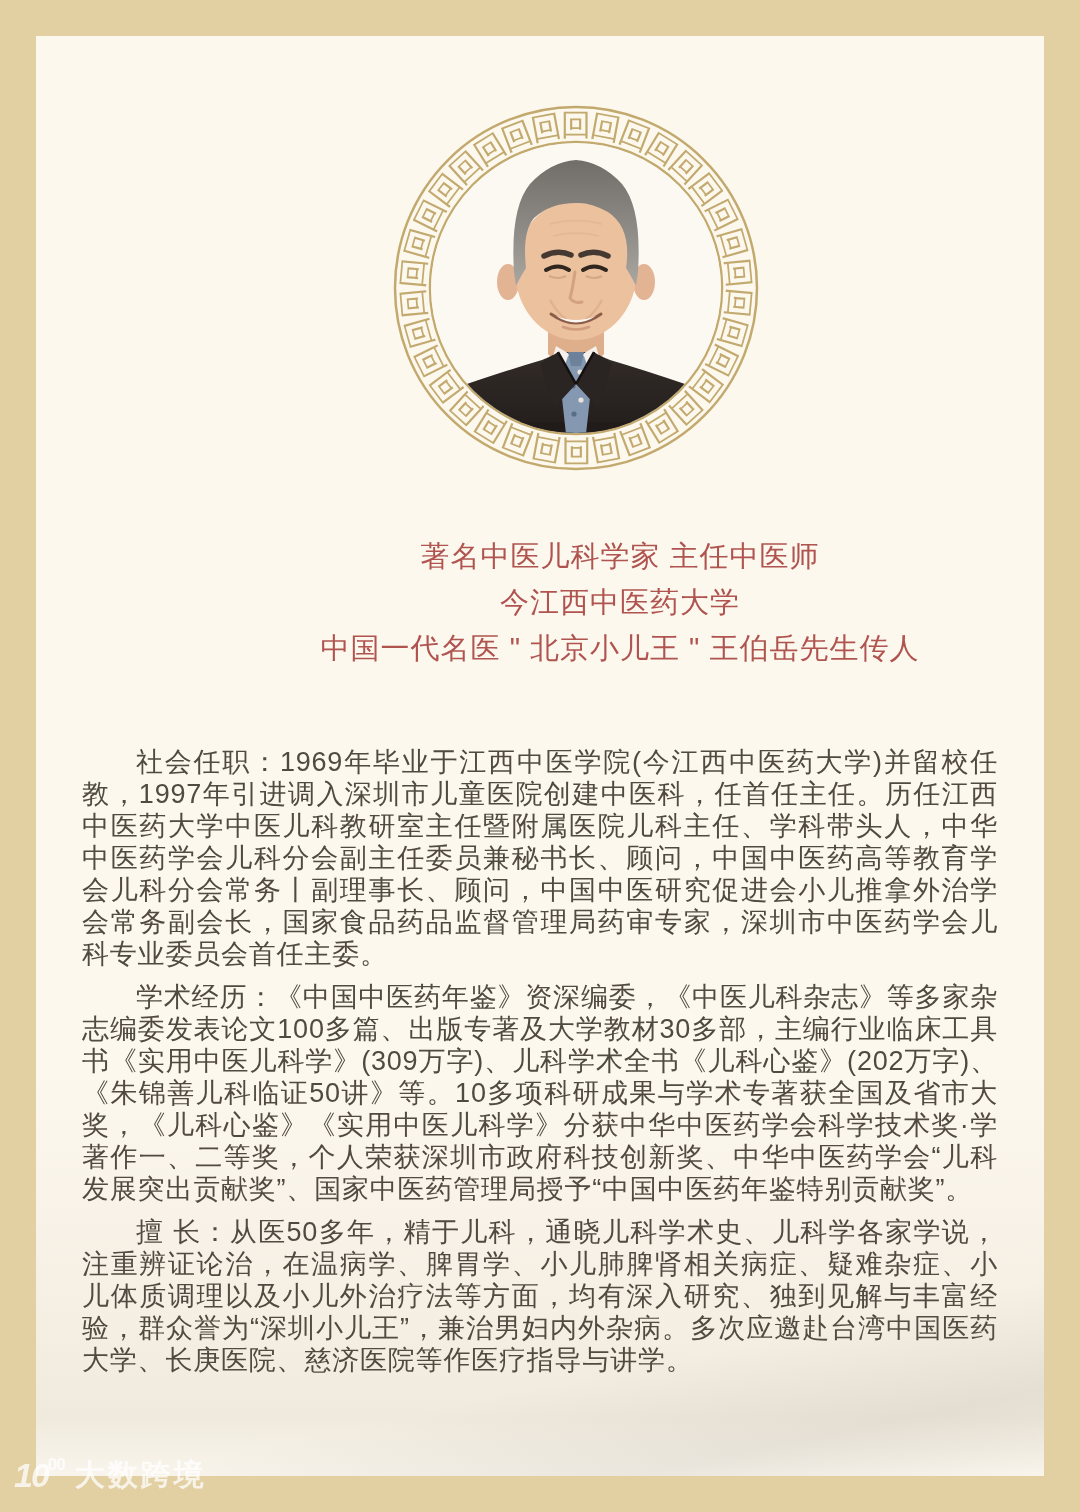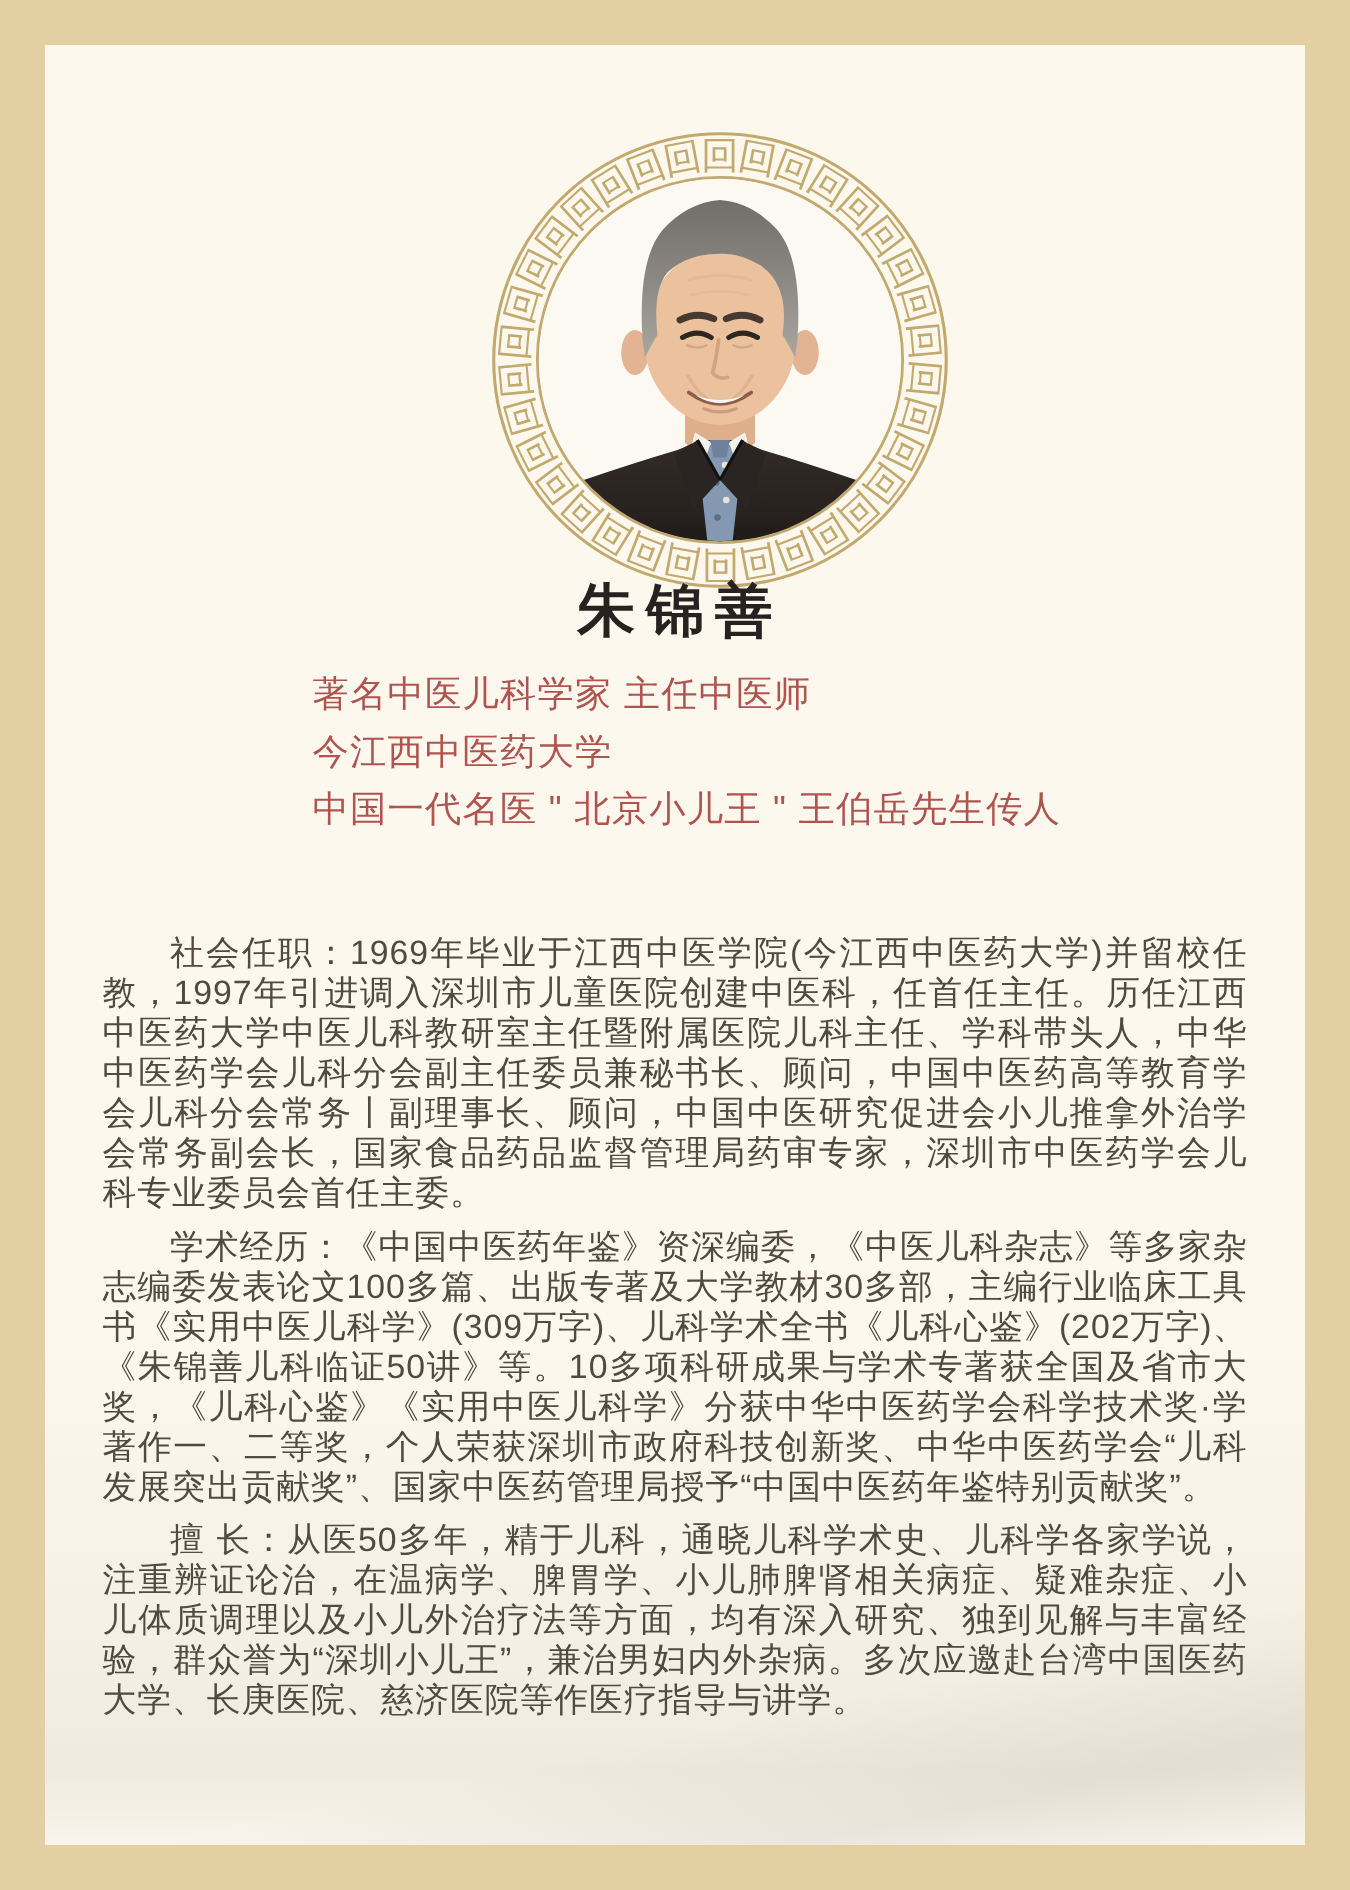--- a/index.html
+++ b/index.html
@@ -19,22 +19,22 @@
   }
   .medallion{position:absolute;left:294px;top:6px;width:492px;height:492px;}
   .medallion svg{display:block;width:100%;height:100%;}
   .meander{font-size:30px;fill:#c2a96e;text-anchor:middle;dominant-baseline:central;
     font-family:"DejaVu Sans","Liberation Sans",sans-serif;}
   .person-name{
     position:absolute;left:0;top:422px;width:1008px;margin:0;text-align:center;
     font-size:46px;font-weight:700;color:#272220;letter-spacing:9px;text-indent:9px;
   }
   .titles{
-    position:absolute;left:214px;top:497px;width:760px;
-    font-size:29px;line-height:46px;color:#b05450;letter-spacing:1px;font-weight:400;
+    position:absolute;left:204px;top:497px;width:760px;
+    font-size:29px;line-height:46px;color:#b05450;letter-spacing:1px;font-weight:400;text-align:center;
   }
   .titles .title-line{white-space:nowrap;}
   .bio{position:absolute;left:46px;top:710px;width:916px;}
   .bio p{
     margin:0 0 11px 0;font-size:27px;line-height:32px;color:#504a41;
     letter-spacing:.8px;text-align:justify;text-indent:2em;font-weight:400;
   }
   .watermark{
     position:absolute;left:14px;top:1450px;height:50px;display:flex;align-items:center;
     color:rgba(255,255,255,.75);z-index:5;
@@ -153,29 +153,35 @@
           <path d="M220,258 Q228,272 236,277" stroke="#e0b28d" stroke-width="2.5" fill="none"></path>
           <path d="M272,258 Q264,272 256,277" stroke="#e0b28d" stroke-width="2.5" fill="none"></path>
 
           <path d="M221,272 Q246,290 271,272" stroke="#8e5d4a" stroke-width="3" stroke-linecap="round" fill="none"></path>
           <path d="M226,274 Q246,287 266,274 Q246,282 226,274 Z" fill="#faf7f2"></path>
           <path d="M233,285 Q246,290 259,285" stroke="#cf9d7e" stroke-width="2.5" stroke-linecap="round" fill="none"></path>
         </g>
       </svg>
     </div>
 
-    <h1 class="person-name">朱锦善</h1>
 
     <div class="titles">
       <div class="title-line">著名中医儿科学家  主任中医师</div>
       <div class="title-line">今江西中医药大学</div>
       <div class="title-line">中国一代名医 " 北京小儿王 " 王伯岳先生传人</div>
     </div>
 
     <div class="bio">
       <p>社会任职：1969年毕业于江西中医学院(今江西中医药大学)并留校任教，1997年引进调入深圳市儿童医院创建中医科，任首任主任。历任江西中医药大学中医儿科教研室主任暨附属医院儿科主任、学科带头人，中华中医药学会儿科分会副主任委员兼秘书长、顾问，中国中医药高等教育学会儿科分会常务丨副理事长、顾问，中国中医研究促进会小儿推拿外治学会常务副会长，国家食品药品监督管理局药审专家，深圳市中医药学会儿科专业委员会首任主委。</p>
       <p>学术经历：《中国中医药年鉴》资深编委，《中医儿科杂志》等多家杂志编委发表论文100多篇、出版专著及大学教材30多部，主编行业临床工具书《实用中医儿科学》(309万字)、儿科学术全书《儿科心鉴》(202万字)、《朱锦善儿科临证50讲》等。10多项科研成果与学术专著获全国及省市大奖，《儿科心鉴》《实用中医儿科学》分获中华中医药学会科学技术奖·学著作一、二等奖，个人荣获深圳市政府科技创新奖、中华中医药学会“儿科发展突出贡献奖”、国家中医药管理局授予“中国中医药年鉴特别贡献奖”。</p>
       <p>擅 长：从医50多年，精于儿科，通晓儿科学术史、儿科学各家学说，注重辨证论治，在温病学、脾胃学、小儿肺脾肾相关病症、疑难杂症、小儿体质调理以及小儿外治疗法等方面，均有深入研究、独到见解与丰富经验，群众誉为“深圳小儿王”，兼治男妇内外杂病。多次应邀赴台湾中国医药大学、长庚医院、慈济医院等作医疗指导与讲学。</p>
     </div>
 
   </div>
 
+  <div class="watermark">
+    <span class="wm-logo">
+        <span class="wm-10">10</span>
+        <span class="wm-00">00</span>
+      </span>
+    <span class="wm-text">大数跨境</span>
+  </div>
 </div>
 
 </body></html>

